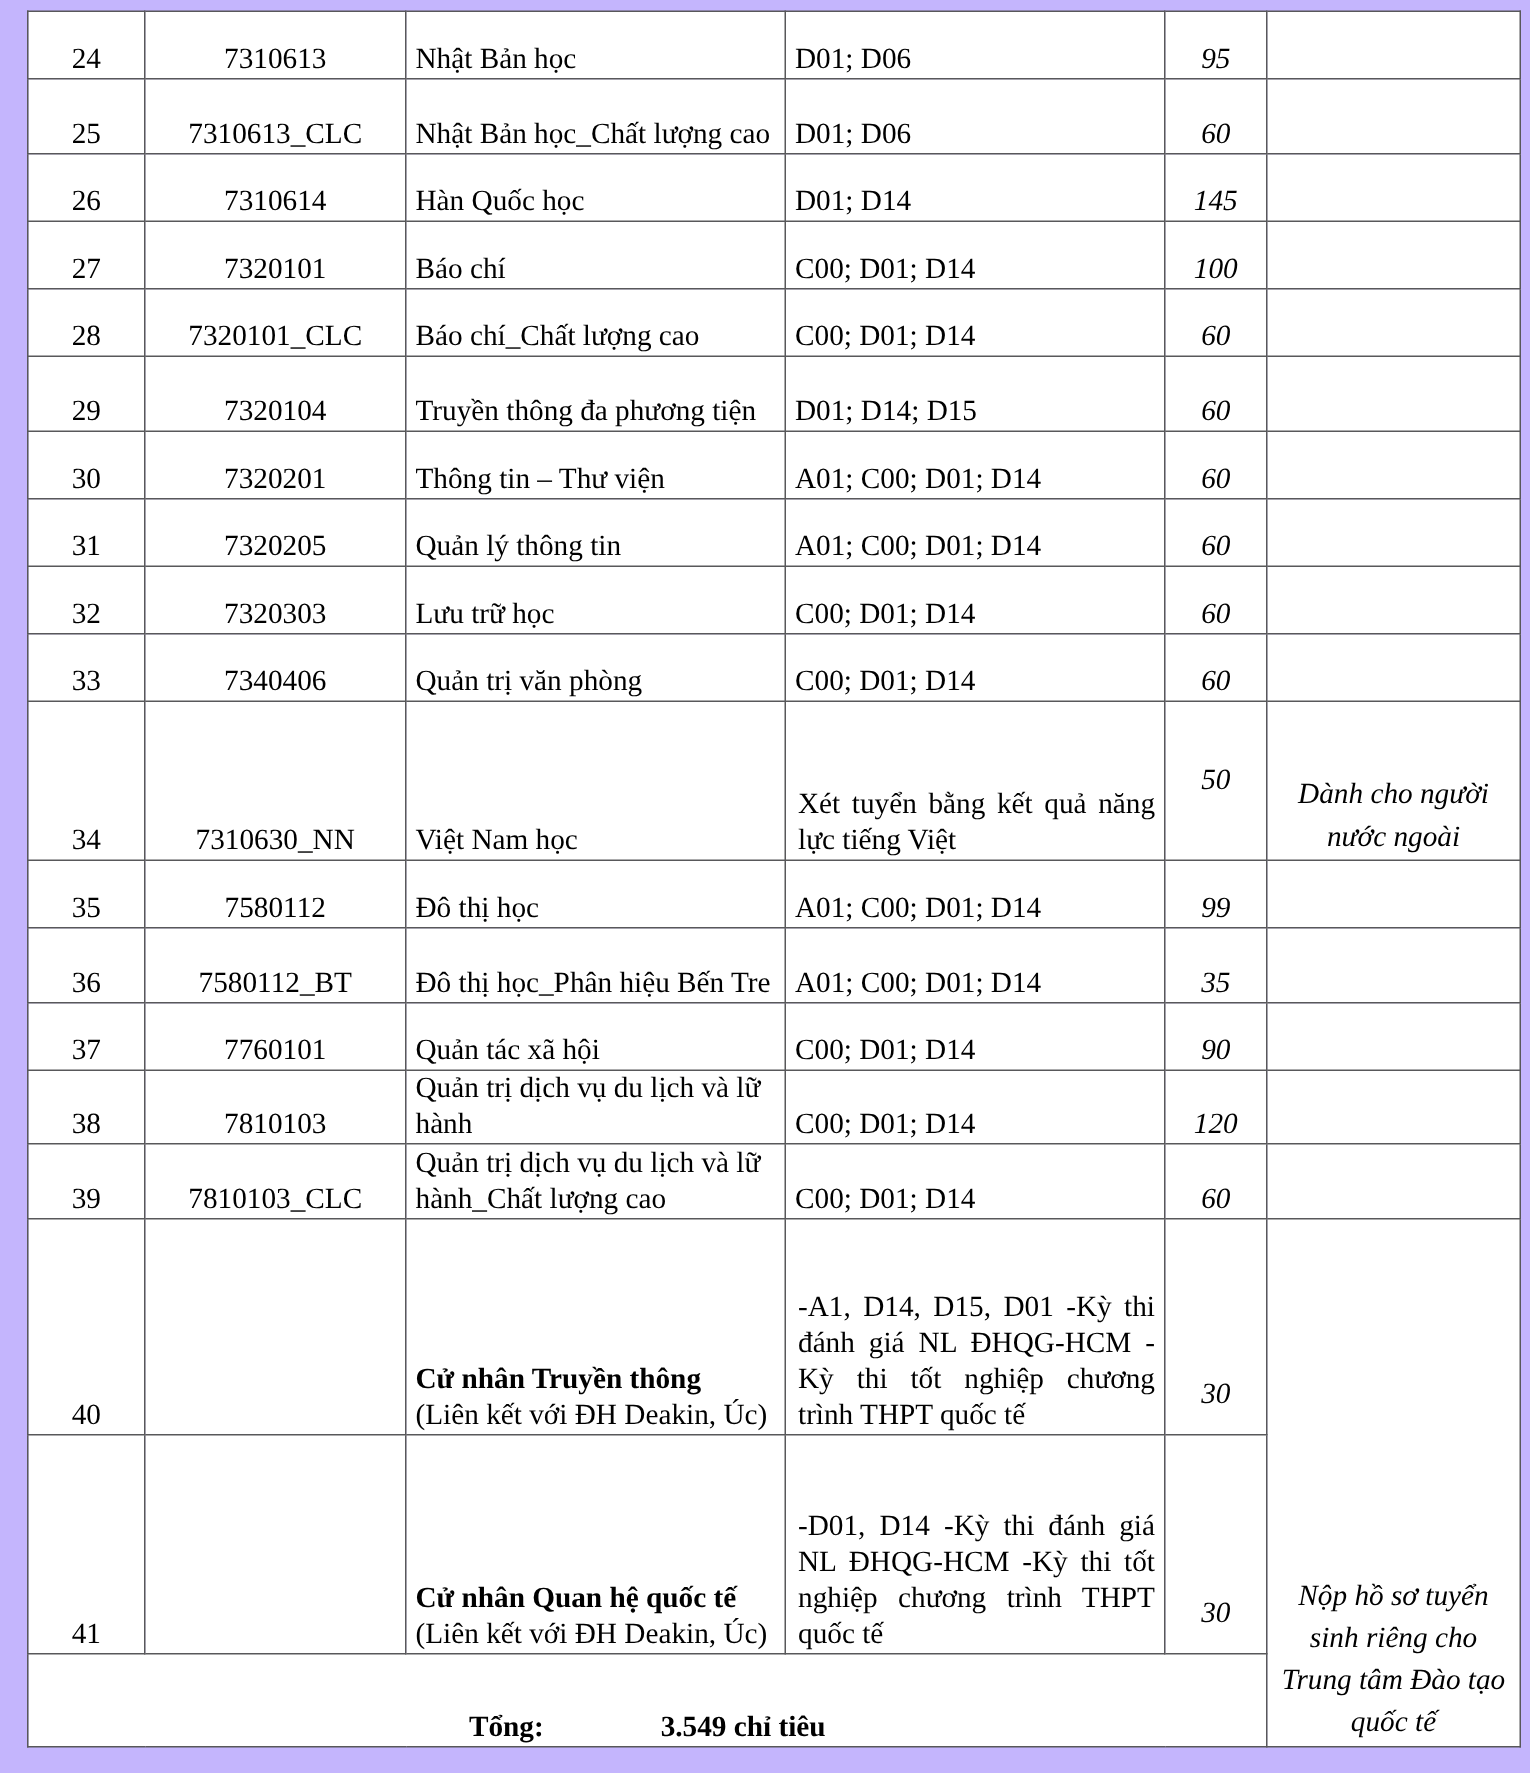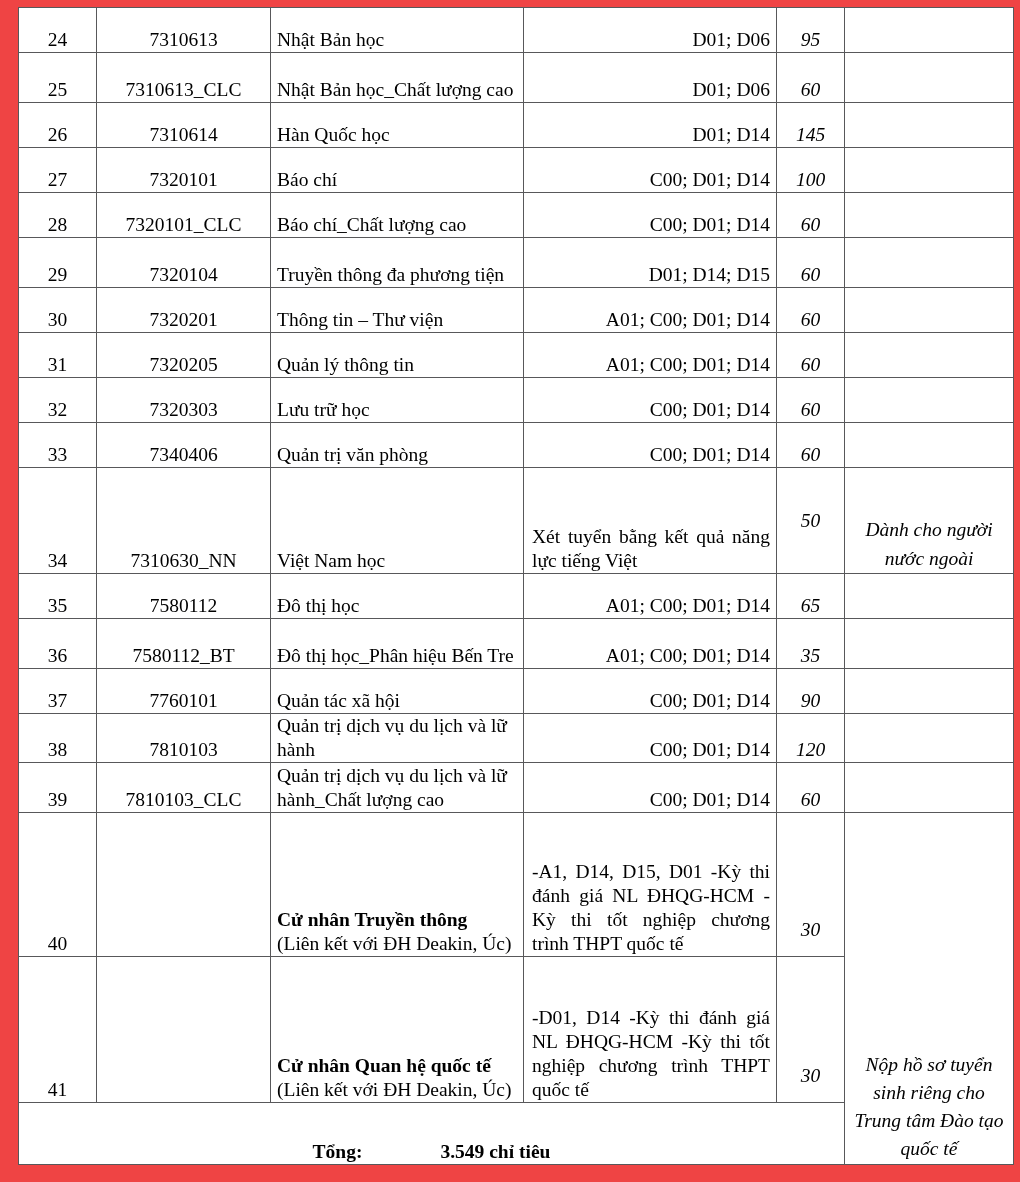--- a/index.html
+++ b/index.html
@@ -11,21 +11,21 @@
     width: 1020px;
     height: 1182px;
     font-family: "Liberation Serif", "DejaVu Serif", serif;
     color: #000000;
     overflow: hidden;
   }
   .page {
     position: relative;
     width: 1020px;
     height: 1182px;
-    background: #ef4444;
+    background: #c4b5fd;
   }
   table.admissions {
     position: absolute;
     left: 18px;
     top: 7px;
     width: 995px;
     border-collapse: collapse;
     table-layout: fixed;
     font-size: 19.5px;
     line-height: 1.22;
@@ -54,21 +54,21 @@
     vertical-align: bottom;
     padding-bottom: 2px;
   }
   td.major {
     text-align: left;
     vertical-align: bottom;
     padding-bottom: 2px;
     padding-left: 8px;
   }
   td.combo {
-    text-align: right;
+    text-align: left;
     vertical-align: bottom;
     padding-bottom: 2px;
   }
   td.combo.justify {
     text-align: justify;
     text-align-last: left;
     padding-left: 8px;
     padding-right: 6px;
   }
   td.quota {
@@ -222,21 +222,21 @@
         <td class="combo justify">Xét tuyển bằng kết quả năng lực tiếng Việt</td>
         <td class="quota" style="vertical-align:middle;">50</td>
         <td class="note">Dành cho người nước ngoài</td>
       </tr>
 
       <tr class="h45">
         <td class="no">35</td>
         <td class="code">7580112</td>
         <td class="major">Đô thị học</td>
         <td class="combo">A01;  C00;  D01;  D14</td>
-        <td class="quota">65</td>
+        <td class="quota">99</td>
         <td class="note"></td>
       </tr>
 
       <tr class="h50">
         <td class="no">36</td>
         <td class="code">7580112_BT</td>
         <td class="major">Đô thị học_Phân hiệu Bến Tre</td>
         <td class="combo">A01;  C00;  D01;  D14</td>
         <td class="quota">35</td>
         <td class="note"></td>

